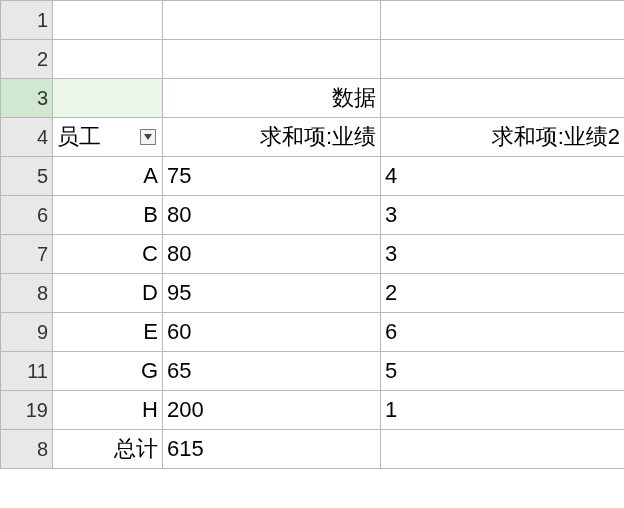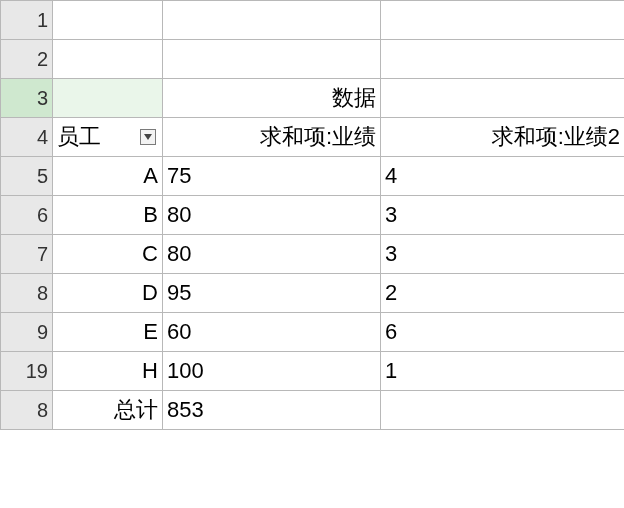--- a/index.html
+++ b/index.html
@@ -156,28 +156,34 @@
         <td class="right">95</td>
         <td class="right">2</td>
       </tr>
       <tr>
         <th class="rowhdr">9</th>
         <td class="left">E</td>
         <td class="right">60</td>
         <td class="right">6</td>
       </tr>
       <tr>
+        <th class="rowhdr">11</th>
+        <td class="left">G</td>
+        <td class="right">65</td>
+        <td class="right">5</td>
+      </tr>
+      <tr>
         <th class="rowhdr">19</th>
         <td class="left">H</td>
-        <td class="right">100</td>
+        <td class="right">200</td>
         <td class="right">1</td>
       </tr>
 
       <tr>
         <th class="rowhdr">8</th>
         <td class="left">总计</td>
-        <td class="right">853</td>
+        <td class="right">615</td>
         <td class="right"></td>
       </tr>
 
     </tbody>
   </table>
 </div>
 
 </body></html>

